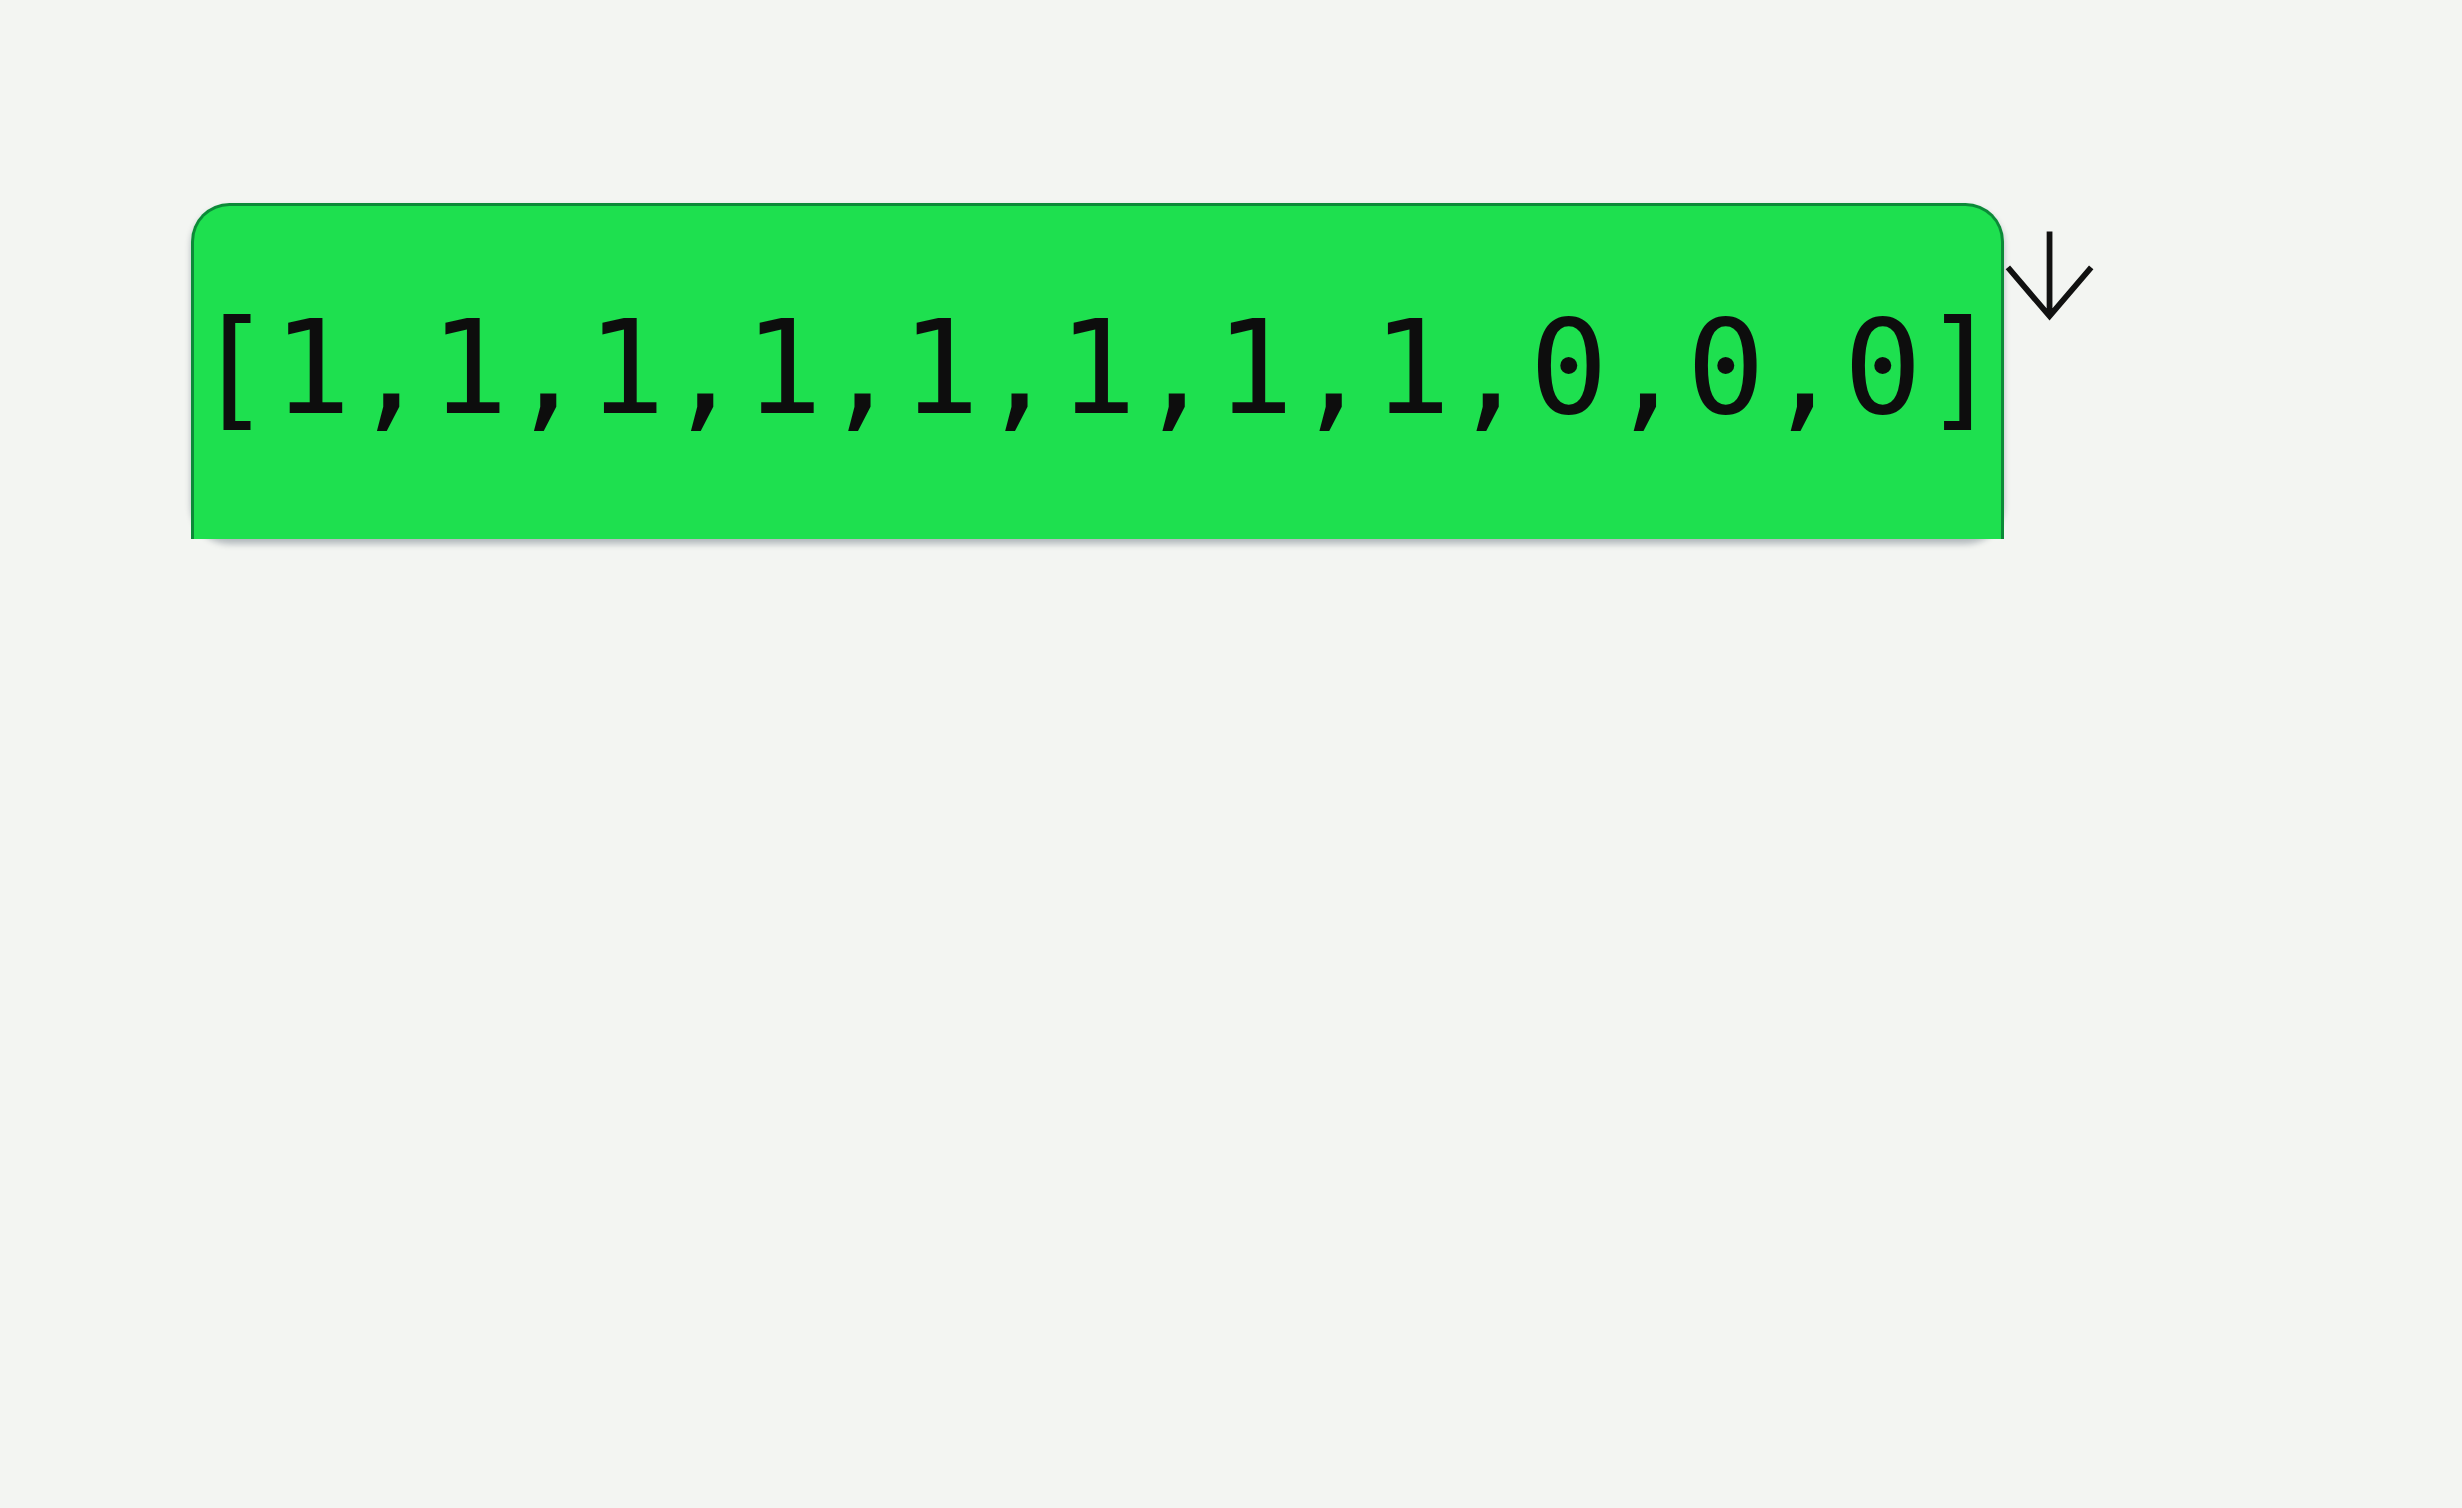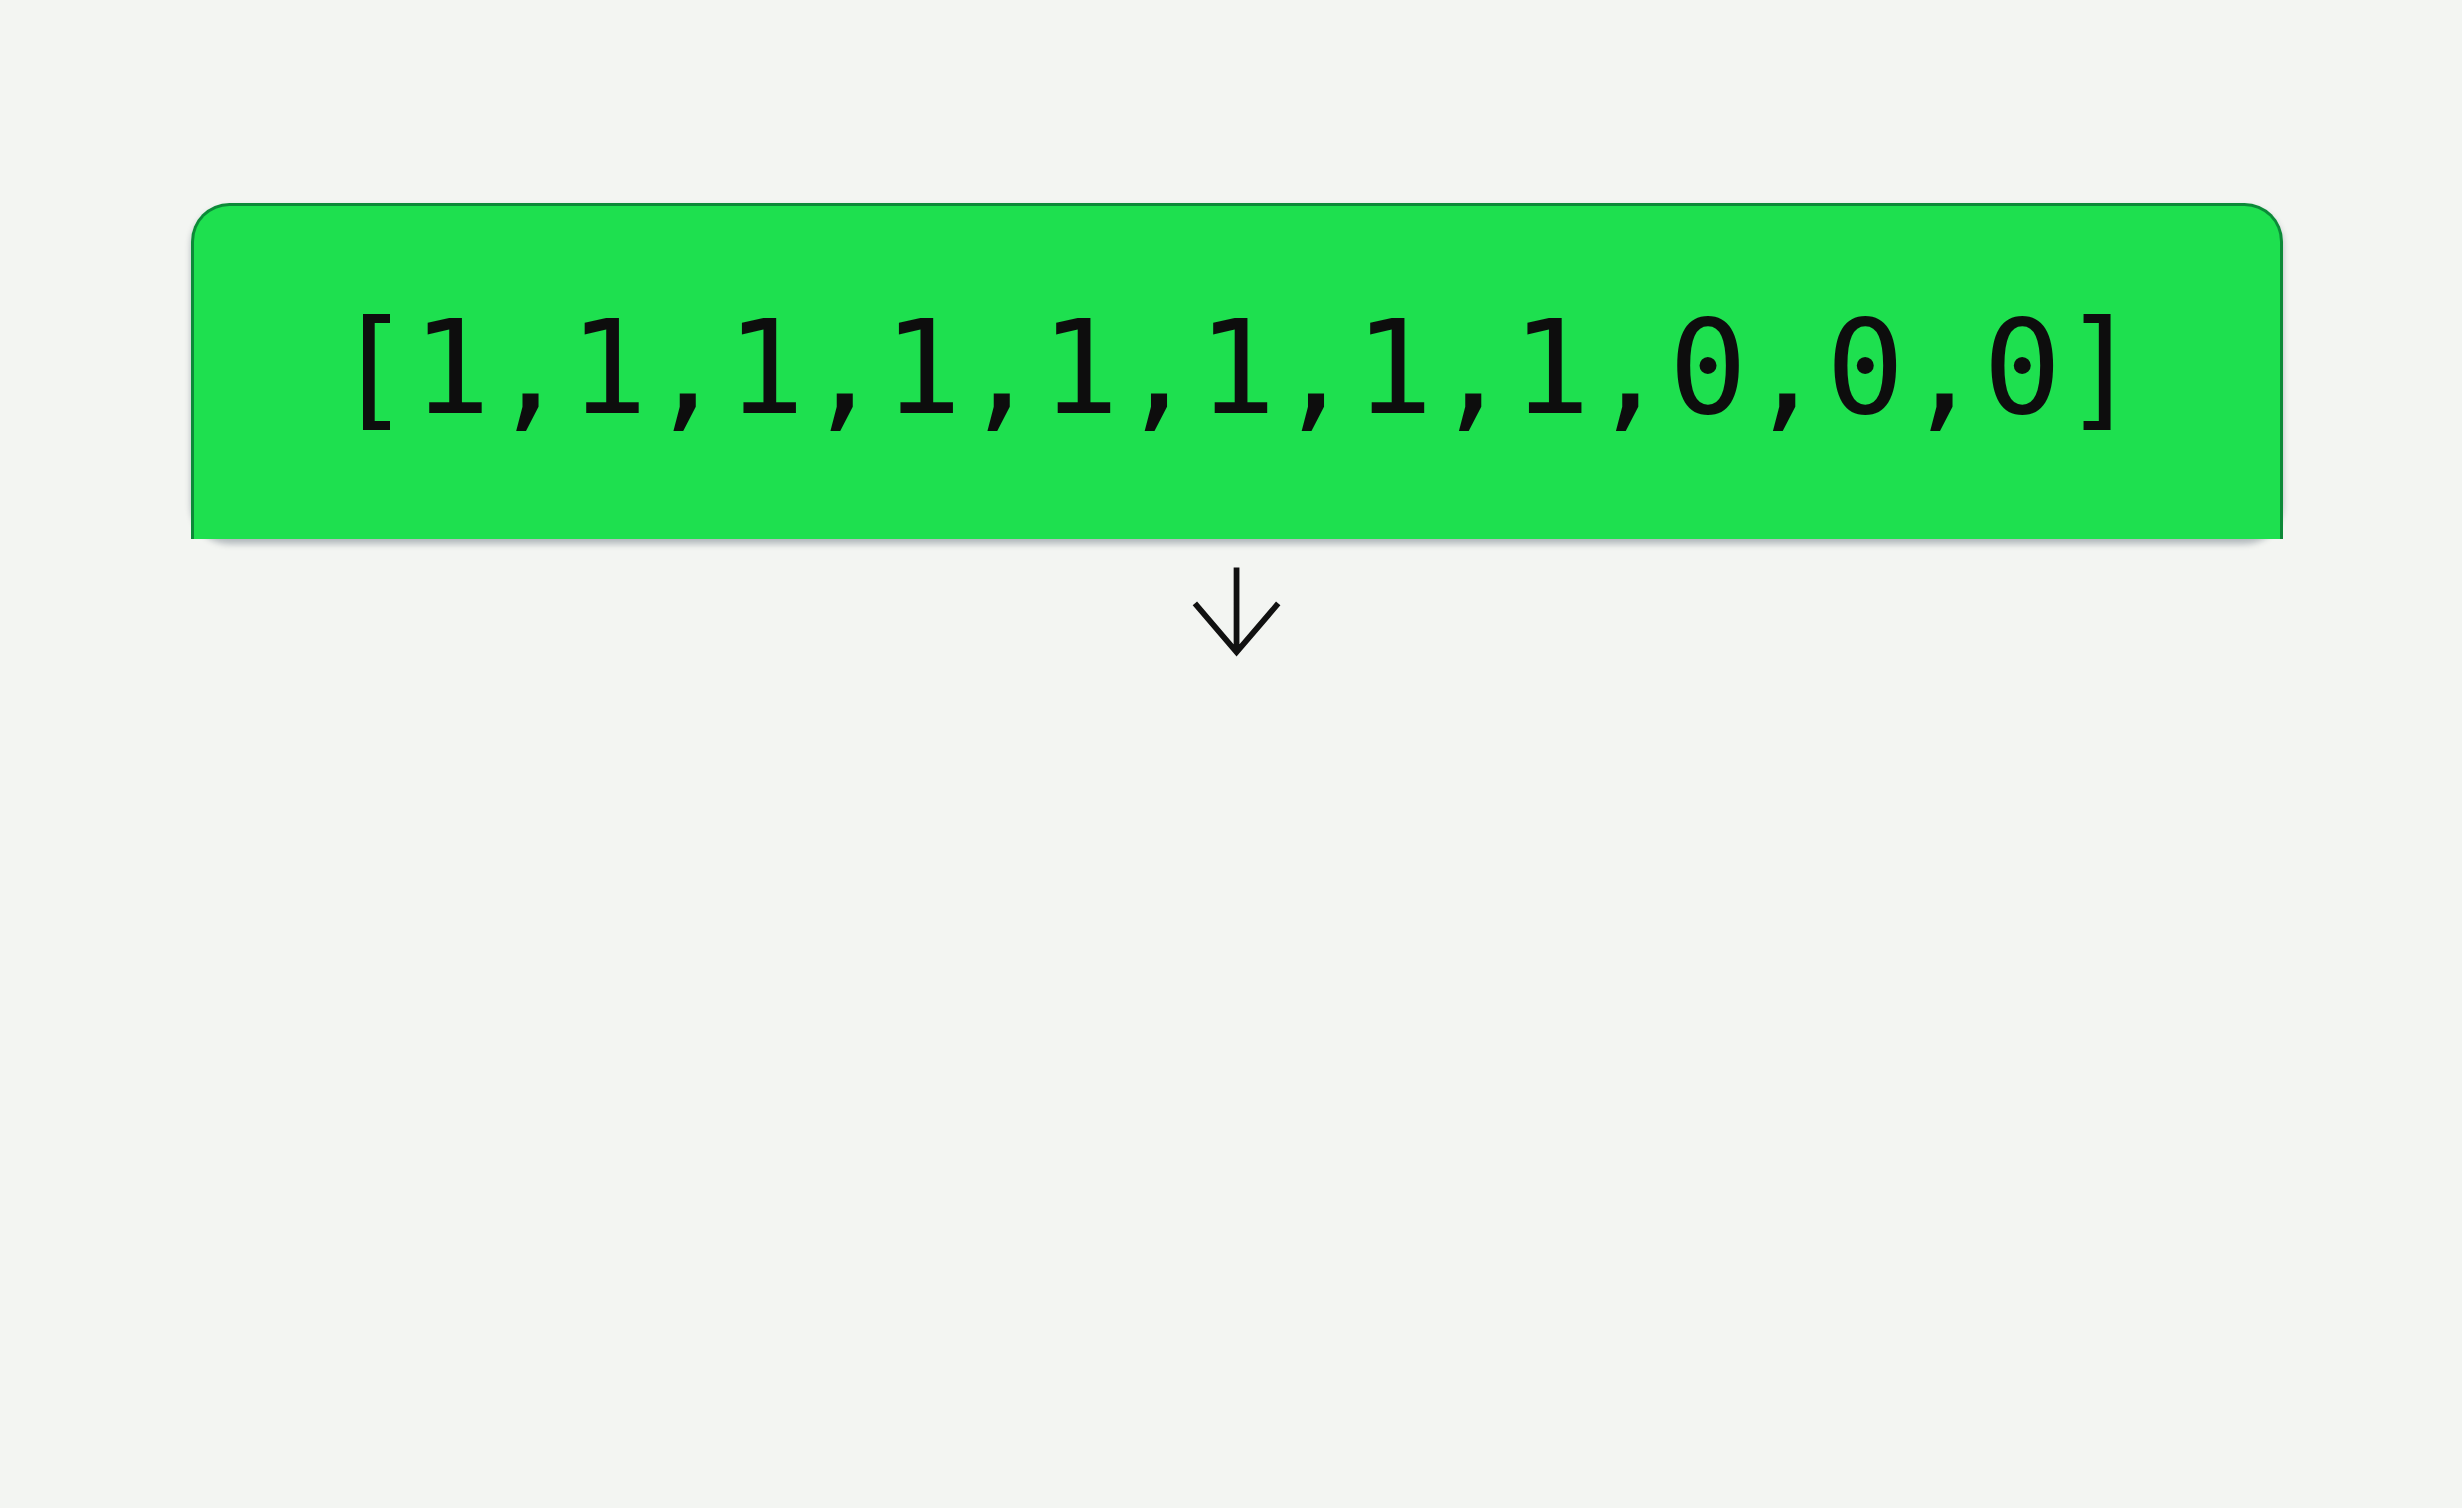--- a/index.html
+++ b/index.html
@@ -25,21 +25,21 @@
     width:100vw;
     height:61.28vw; 
     background:var(--background);
   }
   .column{
     position:absolute;
     left:7.76vw;
     top:8.23vw;
     width:84.95vw;
     display:flex;
-    flex-direction:column;
+    flex-direction:row;
   }
   .stack{
     display:flex;
     flex-direction:column;
     border-radius:1.56vw;
     box-shadow:0 0.18vw 0.26vw rgba(10,30,50,0.28);
   }
   .box{
     display:flex;
     align-items:center;

